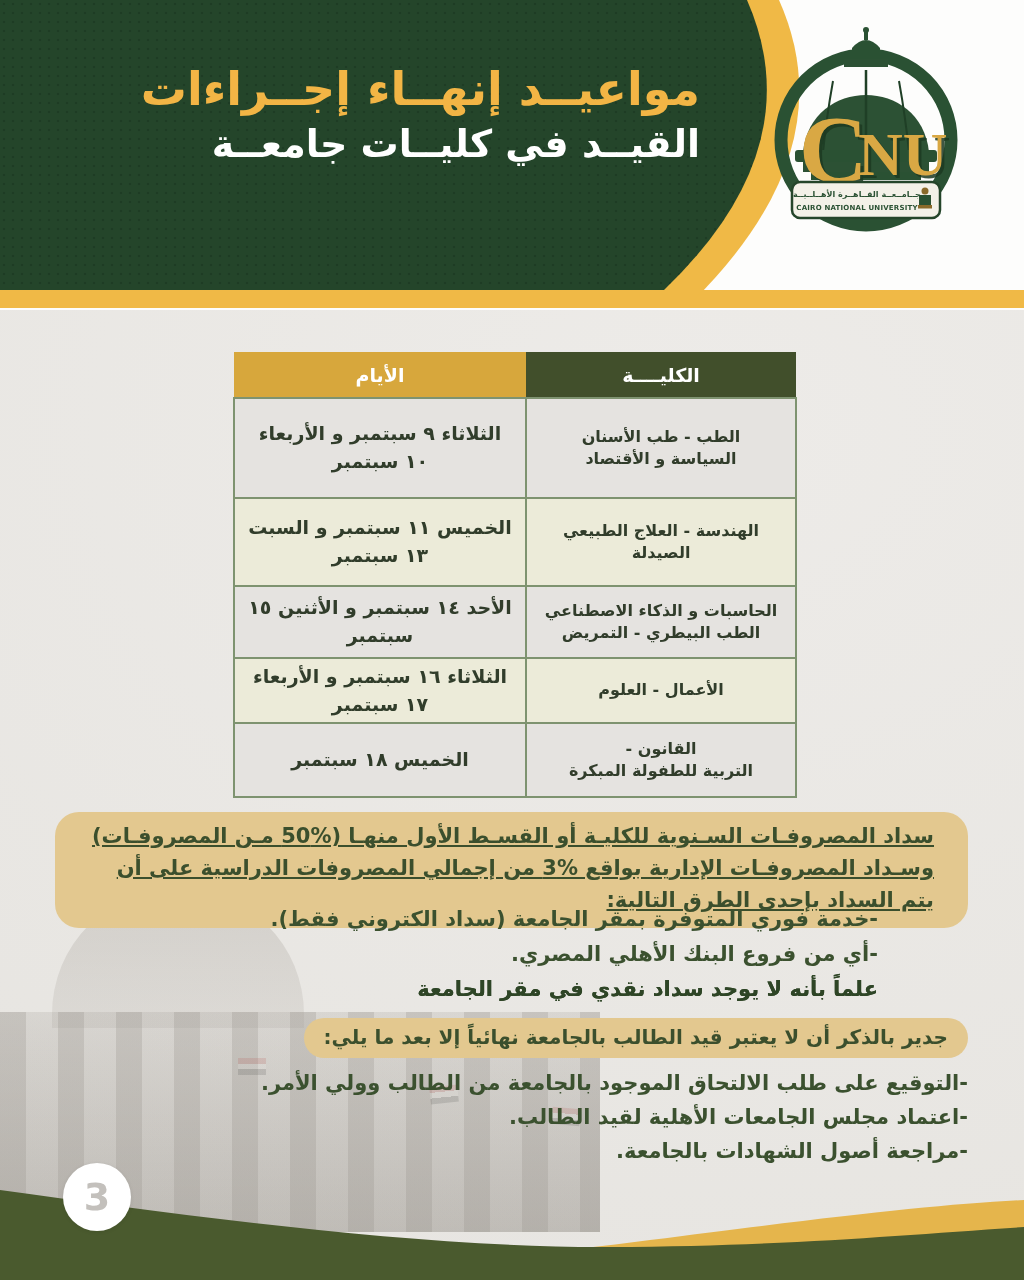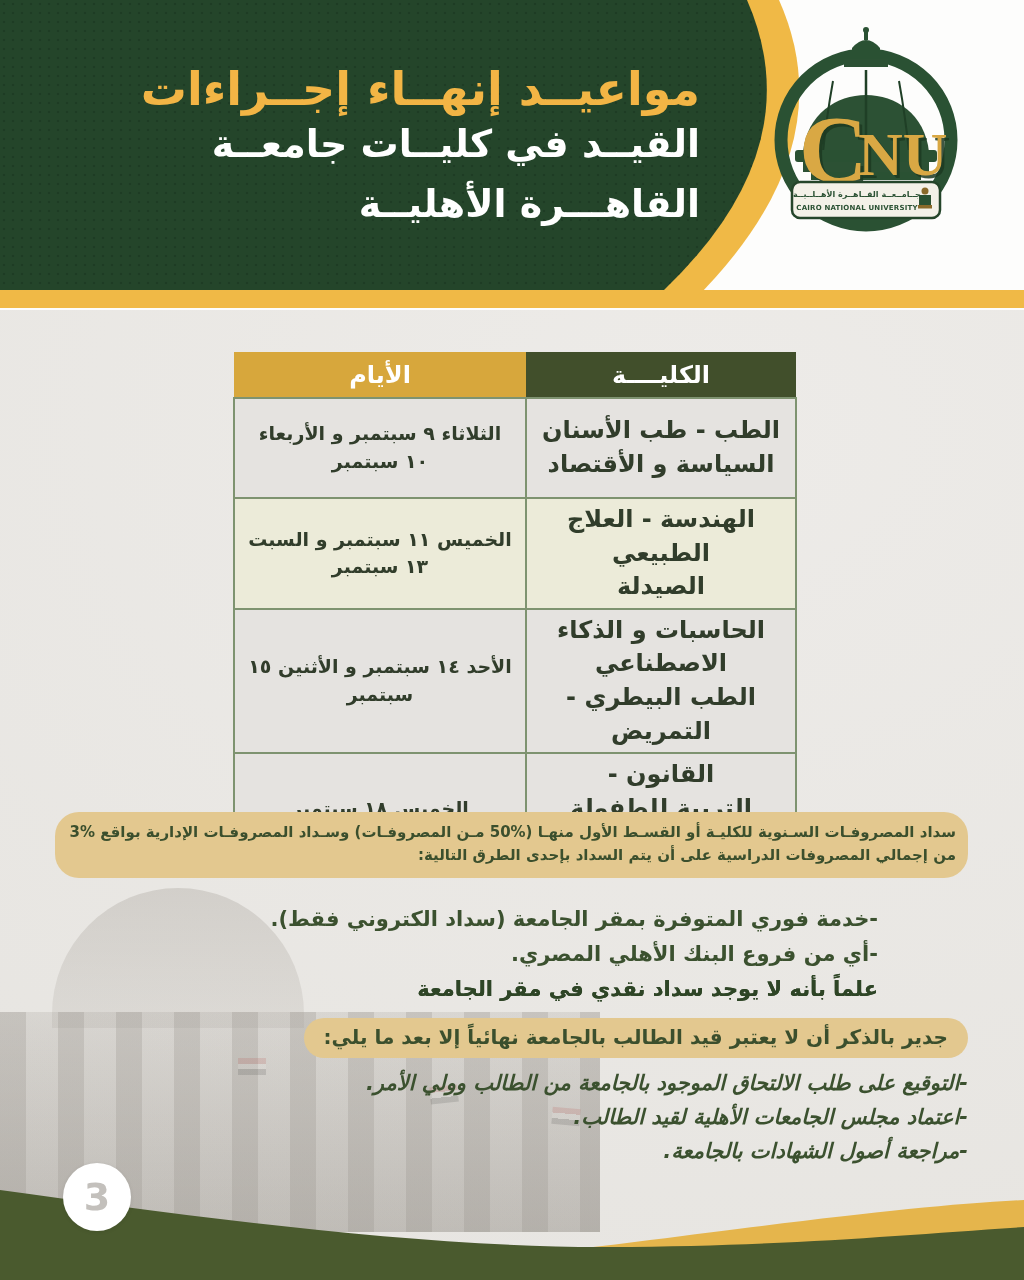--- a/index.html
+++ b/index.html
@@ -28,46 +28,46 @@
   .title-block { position:absolute; left:40px; top:62px; width:660px;
     direction:rtl; text-align:right; z-index:3; }
   .title-l1 { font-size:46px; font-weight:bold; color:#f2b545; line-height:1.2; }
   .title-l2 { font-size:38px; font-weight:bold; color:#ffffff; line-height:1.25; margin-top:4px; }
   .title-l3 { font-size:38px; font-weight:bold; color:#ffffff; line-height:1.25; margin-top:12px; }
   .logo-svg { position:absolute; left:762px; top:24px; z-index:3; }
   .logo-cnu-text { font-family:"Liberation Serif","DejaVu Serif",serif; font-weight:bold; }
   
   .schedule { position:absolute; left:233px; top:352px; width:562px; z-index:2;
     border-collapse:collapse; table-layout:fixed; direction:rtl; }
-  .schedule th { border:0; color:#ffffff; font-weight:bold; font-size:24px; height:46px;
+  .schedule th { border:0; color:#ffffff; font-weight:bold; font-size:19px; height:46px;
     text-align:center; vertical-align:middle; }
   th.col-college { background:#414f2b; width:270px; }
   th.col-days   { background:#d7a73c; width:292px; }
   .schedule td { border:2px solid #7e9370; font-weight:bold; color:#313d2b;
     text-align:center; vertical-align:middle; padding:4px 10px; }
-  td.college { font-size:24px; white-space:pre-line; line-height:1.4; }
+  td.college { font-size:16px; white-space:pre-line; line-height:1.4; }
   td.days    { font-size:19px; line-height:1.45; }
   tr.row-gray  td { background:#e5e3e0; }
   tr.row-cream td { background:#ecebd9; }
   tr.r1 td { height:100px; } tr.r2 td { height:88px;margin-left:33px; } tr.r3 td { height:72px; }
   tr.r4 td { height:46px; }  tr.r5 td { height:74px; }
   
   .pill {
     background:#e3c88f; border-radius:24px; direction:rtl; text-align:right;
     color:#3b4f2d; font-weight:bold; z-index:2;
   }
   .pill-payment { position:absolute; left:55px; top:812px; width:913px;
-    padding:9px 12px 11px; font-size:15px; line-height:1.52; }
+    padding:9px 34px 11px; font-size:21px; line-height:1.52;text-decoration:underline; }
   .pay-bullets { position:absolute; right:146px; top:902px; direction:rtl; text-align:right;
     font-size:21px; font-weight:bold; color:#3b512f; line-height:35px; z-index:2; }
   .pay-note { color:#2e4526; text-shadow:0 0 .6px #2e4526; }
   .pill-reg { position:absolute; right:56px; top:1018px; display:inline-block;
     padding:6px 20px 8px; font-size:20px; line-height:1.3; border-radius:20px; }
   .reg-bullets { position:absolute; right:56px; top:1066px; direction:rtl; text-align:right;
-    font-size:21px; font-weight:bold; color:#3b512f; line-height:34px; z-index:2;font-style:italic; }
+    font-size:21px; font-weight:bold; color:#3b512f; line-height:34px; z-index:2; }
   
   .footer-svg { position:absolute; left:0; top:1120px; z-index:4; }
   .page-circle { position:absolute; left:63px; top:1163px; width:68px; height:68px;
     background:#ffffff; border-radius:50%; display:flex; align-items:center; justify-content:center;
     z-index:5; box-shadow:0 1px 4px rgba(0,0,0,.08); }
   .page-circle span { color:#c3c0bc; font-size:38px; font-weight:bold; }
 </style>
 </head>
 <body>
 
@@ -90,21 +90,20 @@
     <rect x="0" y="0" width="1024" height="310" fill="#fdfdfc"></rect>
     <rect x="0" y="290" width="1024" height="18" fill="#f0b946"></rect>
     <path d="M0,0 L779,0 Q846,150 692,302 L0,302 Z" fill="#f0b946"></path>
     <path d="M0,0 L747,0 Q812,148 664,290 L0,290 Z" fill="#24452a"></path>
     <path d="M0,0 L747,0 Q812,148 664,290 L0,290 Z" fill="url(#hdots)"></path>
   </svg>
 
   <div class="title-block">
     <div class="title-l1">مواعيــد إنهــاء إجــراءات</div>
     <div class="title-l2">القيــد في كليــات جامعــة</div>
-    <div class="title-l3">القاهـــرة الأهليــة</div>
   </div>
 
   <svg class="logo-svg" width="208" height="218" viewBox="0 0 208 218">
     <circle cx="104" cy="116" r="85" fill="none" stroke="#2a5133" stroke-width="13"></circle>
     <g>
       <rect x="102" y="6" width="4" height="10" fill="#2a5133"></rect>
       <circle cx="104" cy="6" r="3" fill="#2a5133"></circle>
       <path d="M90,24 Q104,8 118,24 Z" fill="#2a5133"></path>
       <rect x="90" y="24" width="28" height="11" fill="#2a5133"></rect>
       <rect x="82" y="35" width="44" height="8" fill="#2c5134"></rect>
@@ -150,20 +149,24 @@
       <tr class="r2 row-cream">
         <td class="college">الهندسة - العلاج الطبيعي
 الصيدلة</td>
         <td class="days">الخميس ١١ سبتمبر و السبت ١٣ سبتمبر</td>
       </tr>
       <tr class="r3 row-gray">
         <td class="college">الحاسبات و الذكاء الاصطناعي
 الطب البيطري - التمريض</td>
         <td class="days">الأحد ١٤ سبتمبر و الأثنين ١٥ سبتمبر</td>
       </tr>
+      <tr class="r4 row-cream">
+        <td class="college">الأعمال - العلوم</td>
+        <td class="days">الثلاثاء ١٦ سبتمبر و الأربعاء ١٧ سبتمبر</td>
+      </tr>
       <tr class="r5 row-gray">
         <td class="college">القانون -
 التربية للطفولة المبكرة</td>
         <td class="days">الخميس ١٨ سبتمبر</td>
       </tr>
     </tbody>
   </table>
 
   <div class="pill pill-payment">سداد المصروفـات السـنوية للكليـة أو القسـط الأول منهـا (%50 مـن المصروفـات) وسـداد المصروفـات الإدارية بواقع %3 من إجمالي المصروفات الدراسية على أن يتم السداد بإحدى الطرق التالية:</div>
   <div class="pay-bullets">

